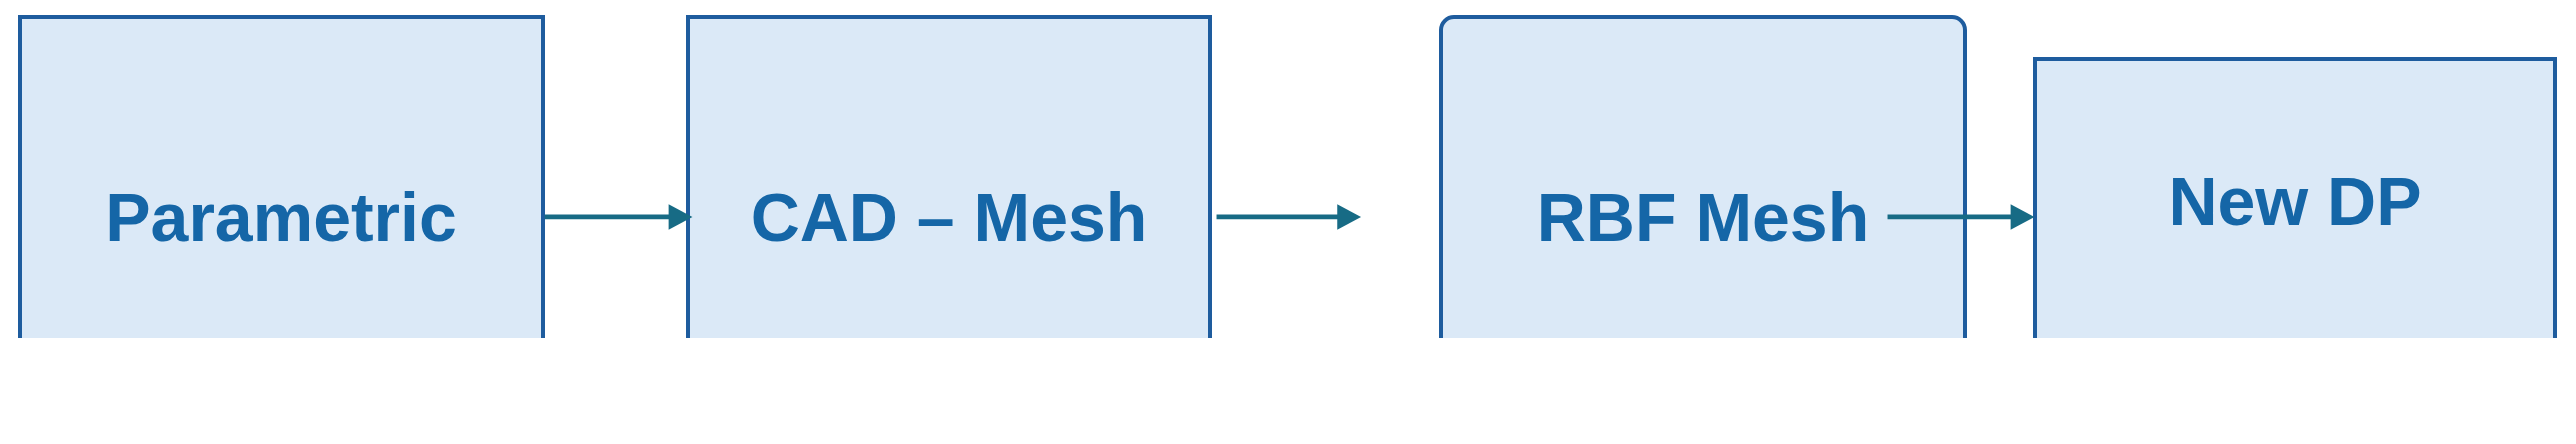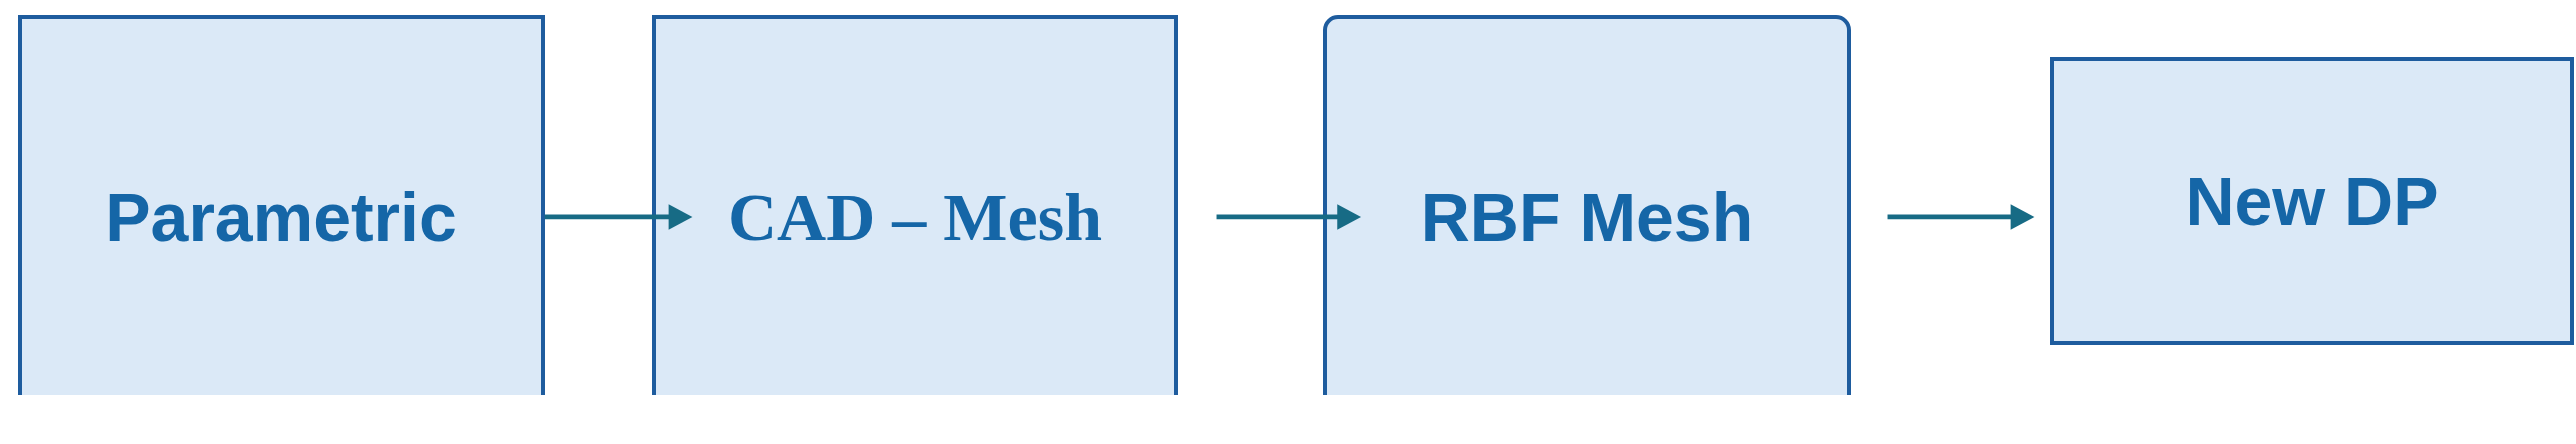--- a/index.html
+++ b/index.html
@@ -7,21 +7,21 @@
     --box-fill:#dbe9f7;
     --box-border:#1e5c9e;
     --label:#1566a7;
     --arrow:#176b85;
   }
   *{margin:0;padding:0;box-sizing:border-box;}
   html,body{background:var(--bg);}
   .canvas{
     position:relative;
     width:2576px;
-    height:395px;
+    height:338px;
     background:var(--bg);
     overflow:hidden;
     font-family:"Liberation Sans", sans-serif;
     padding-left:48px;
   }
   .node{
     position:absolute;
     background:var(--box-fill);
     border:4.8px solid var(--box-border);
     display:flex;
@@ -31,23 +31,23 @@
   }
   .node .label{
     color:var(--label);
     font-weight:bold;
     font-size:68px;
     line-height:89px;
     letter-spacing:0px;
   }
   .node .label span{display:block;}
   .node-1{left:17.5px;top:15px;width:527px;height:405px;}
-  .node-2{left:652px;top:15px;width:526px;height:405px;font-family:Liberation Serif, serif;}
-  .node-3{left:1323px;top:15px;width:528px;height:405px;border-radius:15px;}
-  .node-4{left:2033px;top:57px;width:524px;height:288px;margin-left:17px;}
+  .node-2{left:686px;top:15px;width:526px;height:405px;}
+  .node-3{left:1439px;top:15px;width:528px;height:405px;border-radius:15px;}
+  .node-4{left:2033px;top:57px;width:524px;height:288px;}
   svg.arrows{
     position:absolute;
     left:0;top:0;
     width:2576px;height:445px;
     pointer-events:none;
   }
   svg.arrows line{stroke:var(--arrow);stroke-width:6;}
   svg.arrows polygon{fill:var(--arrow);}
 </style>
 </head>

